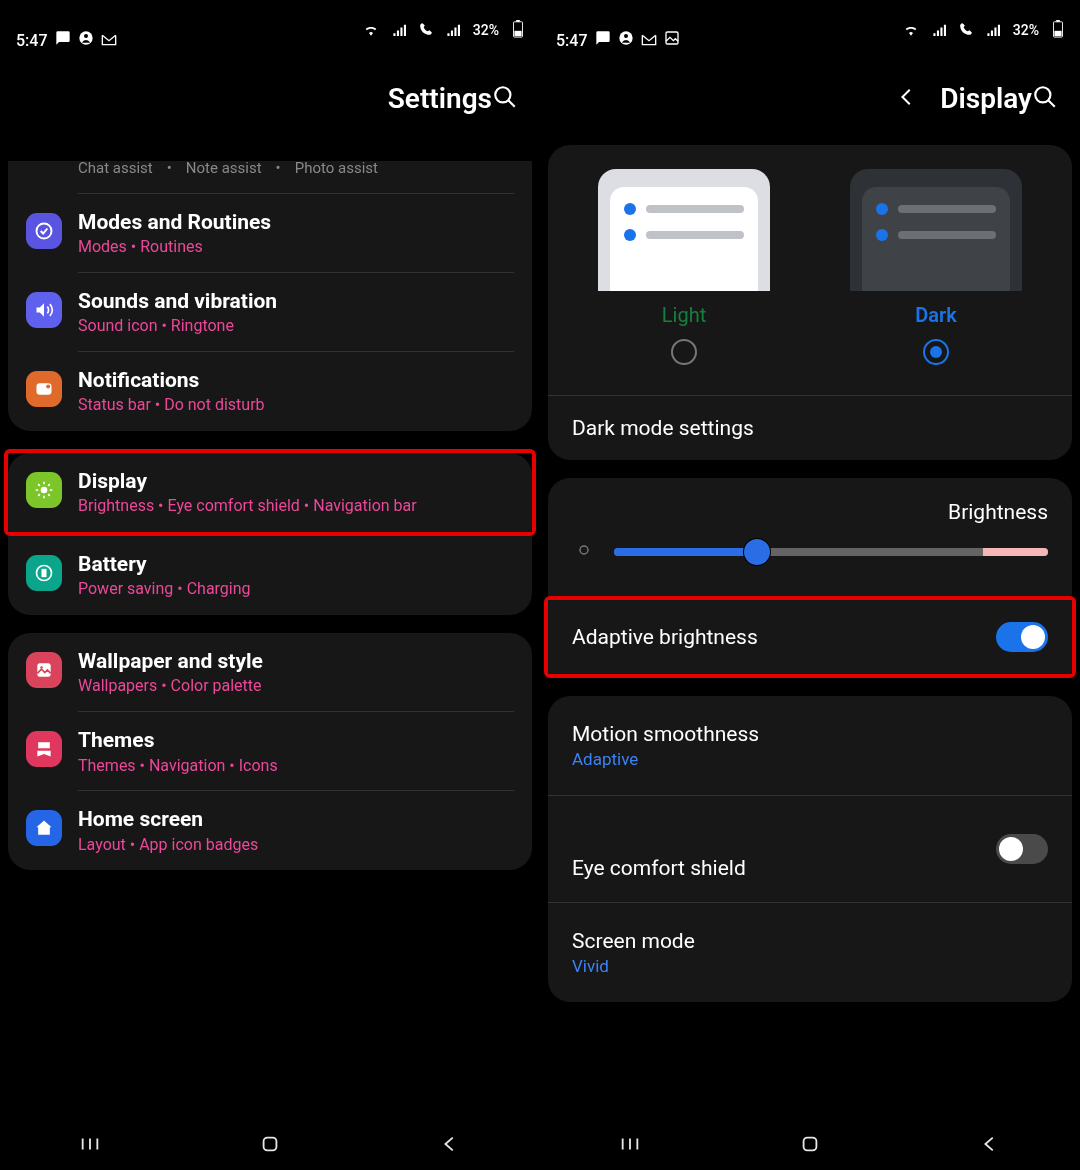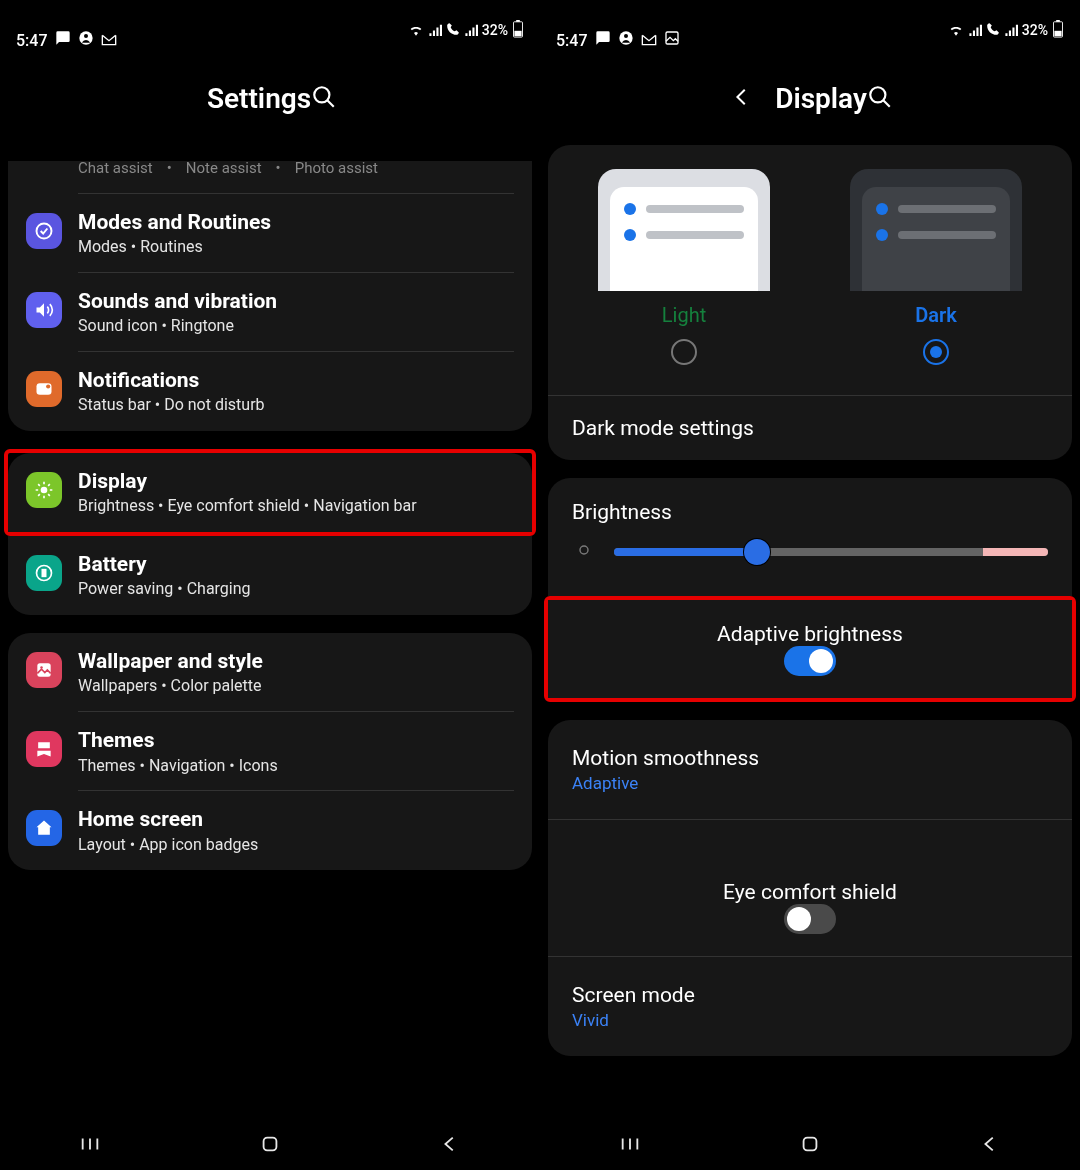--- a/index.html
+++ b/index.html
@@ -1,31 +1,31 @@
 <!DOCTYPE html>
 <html><head>
 <meta charset="utf-8">
 <style>
   * { margin:0; padding:0; box-sizing:border-box; font-family:-apple-system, "Segoe UI", Roboto, sans-serif; }
   body { background:#000; color:#fff; width:1080px; height:1170px; display:flex; }
   .phone { width:540px; height:1170px; background:#000; position:relative; }
   .status-bar { display:flex; justify-content:space-between; align-items:center; padding:10px 16px 4px 16px; font-size:16px; font-weight:500; }
   .status-left { display:flex; align-items:center; gap:7px;margin-top:20px; }
-  .status-right { display:flex; align-items:center; gap:4px; font-size:14px; }
+  .status-right { display:flex; align-items:center; gap:13px; font-size:14px; }
   .sicon { display:inline-block; }
-  .header { display:flex; align-items:center; justify-content:center; padding:28px 22px 30px 26px; }
+  .header { display:flex; align-items:center; justify-content:flex-end; padding:28px 22px 30px 26px; }
   .header .title { font-size:28px; font-weight:600; }
   .header .left-group { display:flex; align-items:center; gap:22px; }
   .back { display:inline-block; }
   .card { background:#171717; border-radius:22px; margin:0 8px; overflow:hidden; }
   .row { display:flex; align-items:flex-start; padding:15px 20px 15px 18px; gap:16px; position:relative; }
   .row .icon-wrap { width:36px; height:36px; border-radius:11px; display:flex; align-items:center; justify-content:center; flex-shrink:0; margin-top:4px; }
   .row .txt { flex:1; }
   .row .label { font-size:21px; font-weight:700; color:#fff; line-height:1.25; }
-  .row .sub { font-size:16px; color:#e5e5e5; margin-top:2px; line-height:1.3; }
+  .row .sub { font-size:16px; color:#ec4899; margin-top:2px; line-height:1.3; }
   .row.with-divider::after { content:""; position:absolute; left:70px; right:18px; bottom:0; height:1px; background:#333; }
   .highlight { border:4px solid #e60000; border-radius:6px; margin:0 4px; }
   .highlight .card { margin:0; border-radius:0; }
   .nav-bar { position:absolute; left:0; right:0; bottom:0; height:48px; display:flex; justify-content:space-around; align-items:center; }
   .nav-btn { opacity:.9; }
   
   
   .theme-box { display:flex; flex-direction:column; align-items:center; gap:12px; }
   .theme-preview { width:172px; height:122px; border-radius:18px 18px 0 0; padding:18px 12px 0 12px; }
   .theme-preview.light { background:#dcdee3; }
@@ -46,21 +46,21 @@
   .themes { display:flex; justify-content:space-around; padding:24px 10px 30px 10px; }
   .simple-row { padding:20px 24px; font-size:21px; }
   .hdivider { height:1px; background:#333; margin:0 0; }
   .section-h { font-size:21px; padding:4px 24px 10px 24px; }
   .slider-row { display:flex; align-items:center; gap:18px; padding:4px 24px 30px 24px; }
   .sun-icon { opacity:.6; }
   .slider { position:relative; flex:1; height:8px; background:#646464; border-radius:4px; }
   .slider .fill { position:absolute; left:0; top:0; bottom:0; width:33%; background:#2a6de4; border-radius:4px; }
   .slider .cap { position:absolute; right:0; top:0; bottom:0; width:15%; background:#f4b6b6; border-radius:0 4px 4px 0; }
   .slider .thumb { position:absolute; left:33%; top:50%; width:26px; height:26px; background:#2a6de4; border-radius:50%; transform:translate(-50%,-50%); box-shadow:0 0 0 1px #000; }
-  .toggle-row { display:flex; align-items:center; justify-content:space-between; padding:22px 24px;flex-direction:column; }
+  .toggle-row { display:flex; align-items:center; justify-content:space-between; padding:22px 24px; }
   .toggle { width:52px; height:30px; border-radius:15px; position:relative; }
   .toggle.on { background:#1a73e8; }
   .toggle.off { background:#4a4a4a; }
   .toggle::after { content:""; position:absolute; top:3px; width:24px; height:24px; background:#fff; border-radius:50%; }
   .toggle.on::after { right:3px; }
   .toggle.off::after { left:3px; }
   .item-row { padding:26px 24px; }
   .item-row .val { color:#3b82f6; font-size:17px; margin-top:3px; }
   .gap { height:18px; }
   .partial-assist { display:flex; gap:14px; color:#888; font-size:15px; padding:0 0 12px 70px; position:relative; top:-4px; }
@@ -349,21 +349,21 @@
         <div class="radio sel"></div>
       </div>
     </div>
     <div class="hdivider"></div>
     <div class="simple-row">Dark mode settings</div>
   </div>
 
   <div class="gap"></div>
 
   <div class="card" style="border-radius:22px 22px 0 0;">
-    <div class="section-h" style="padding-top:22px;">Brightness</div>
+    <div class="section-h" style="padding-top:22px;text-align:right;">Brightness</div>
     <div class="slider-row">
       <span class="sun-icon">
         <svg width="24" height="24" viewBox="0 0 24 24" fill="none" stroke="#bbb" stroke-width="1.4">
             <circle cx="12" cy="12" r="4"></circle>
             <g stroke-dasharray="0 3">
               <circle cx="12" cy="12" r="9"></circle>
             </g>
           </svg>
       </span>
       <div class="slider">

